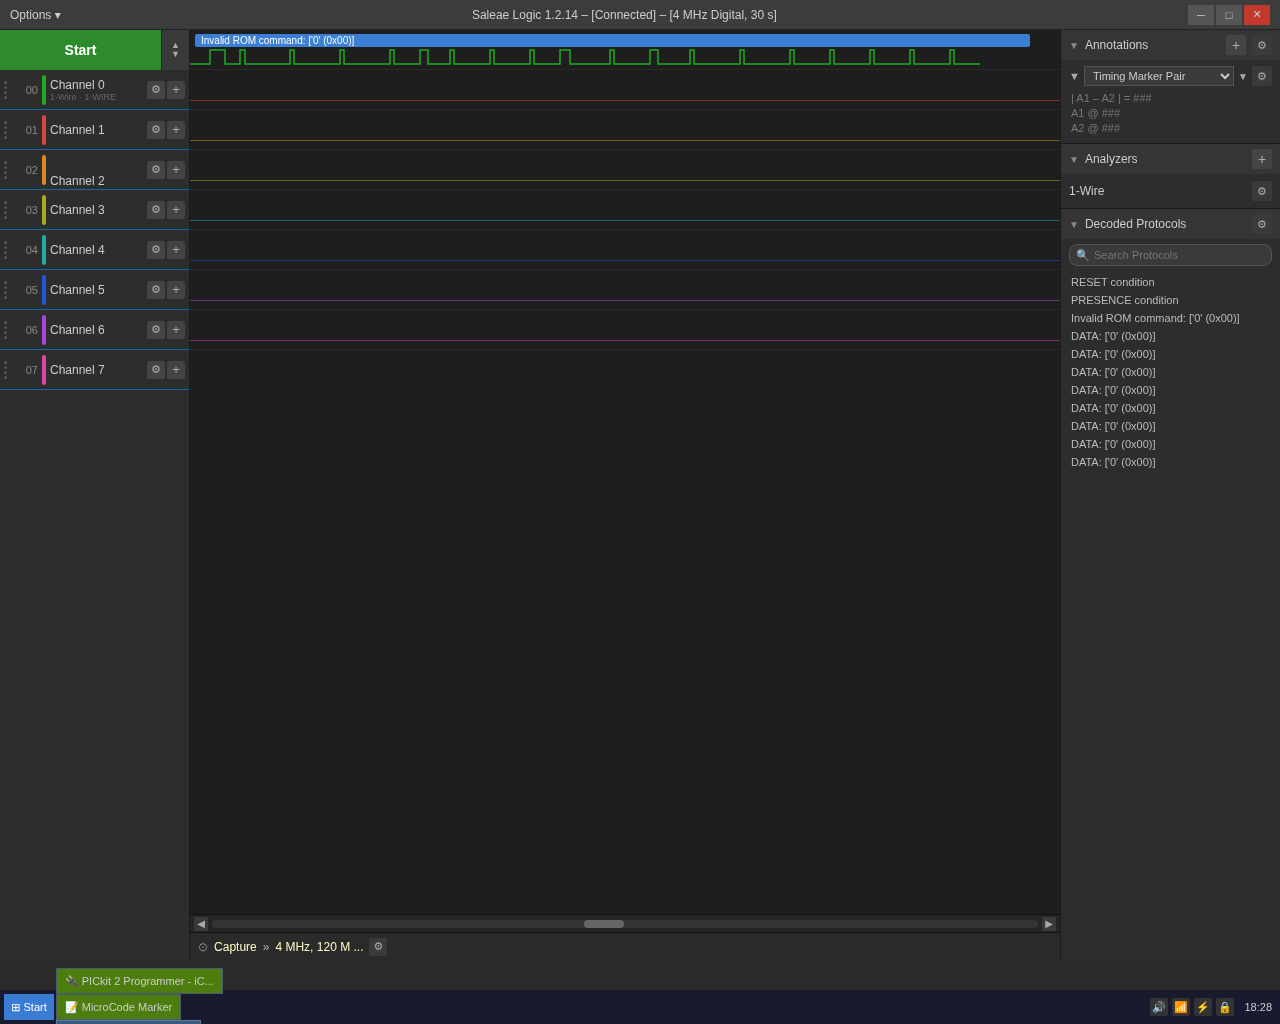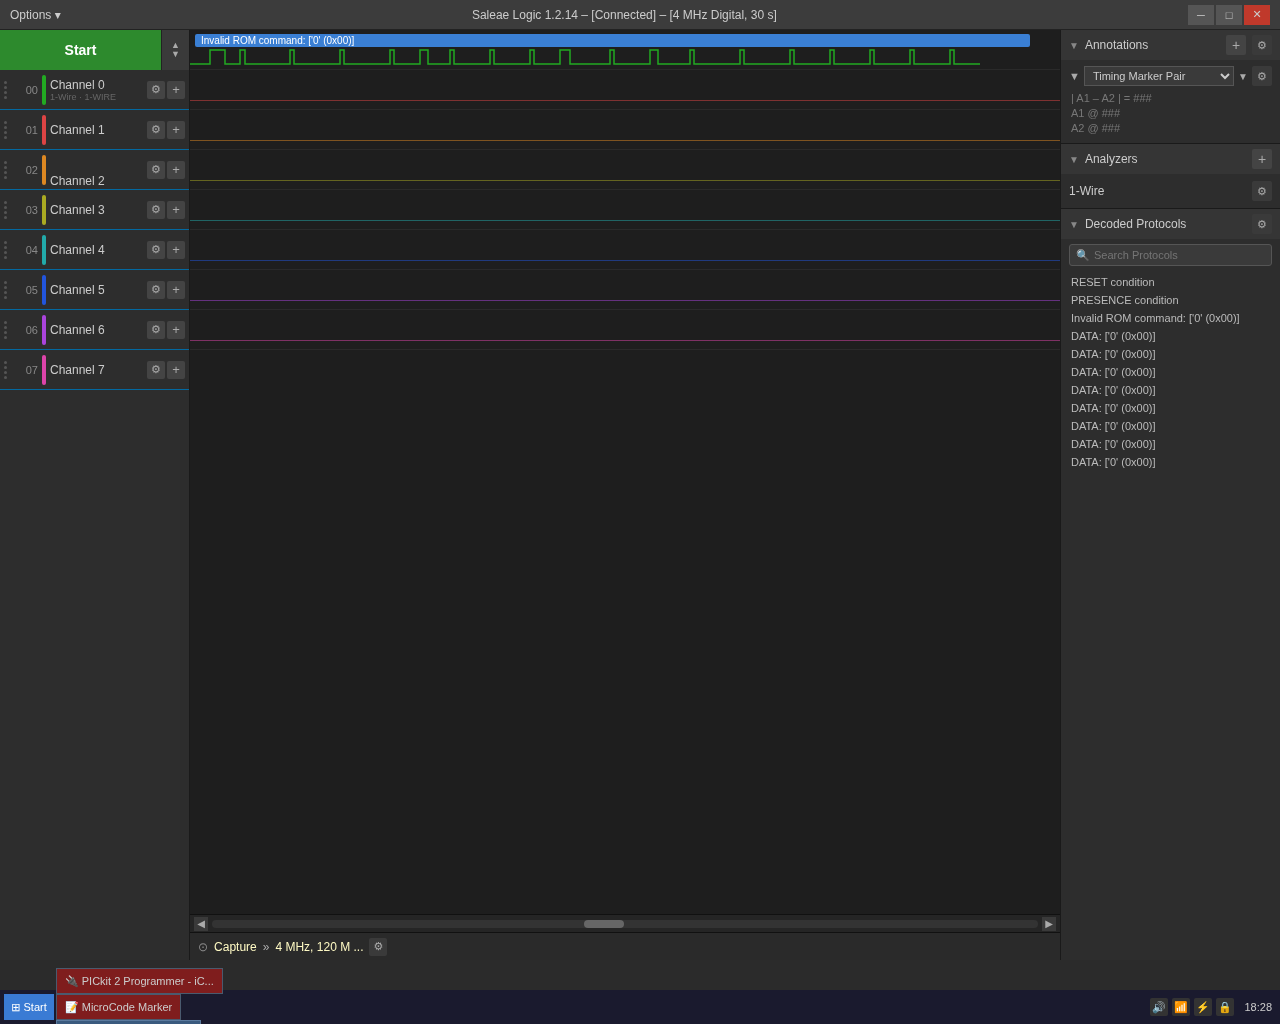--- a/index.html
+++ b/index.html
@@ -392,21 +392,21 @@
     .search-box-row {
       padding: 5px 8px;
     }
     .search-box {
       width: 100%;
       background: #3a3a3a;
       border: 1px solid #555;
       color: #ccc;
       font-size: 11px;
       padding: 4px 18px 4px 24px;
-      border-radius: 3px;
+      border-radius: 8px;
       outline: none;
     }
     .search-wrapper {
       position: relative;
     }
     .search-icon-inside {
       position: absolute;
       left: 7px;
       top: 50%;
       transform: translateY(-50%);
@@ -445,21 +445,21 @@
       border: none;
       color: #fff;
       font-size: 11px;
       cursor: pointer;
       display: flex; align-items: center; justify-content: center;
       gap: 3px;
     }
     .taskbar-btn {
       height: 26px;
       padding: 0 8px;
-      background: #7f1d1d;
+      background: #4d7c0f;
       border: 1px solid #4a5a6e;
       color: #ccc;
       font-size: 11px;
       cursor: pointer;
       display: flex; align-items: center; gap: 4px;
       white-space: nowrap;
     }
     .taskbar-btn.active {
       background: #3a5a7e;
       border-color: #5a7a9e;

